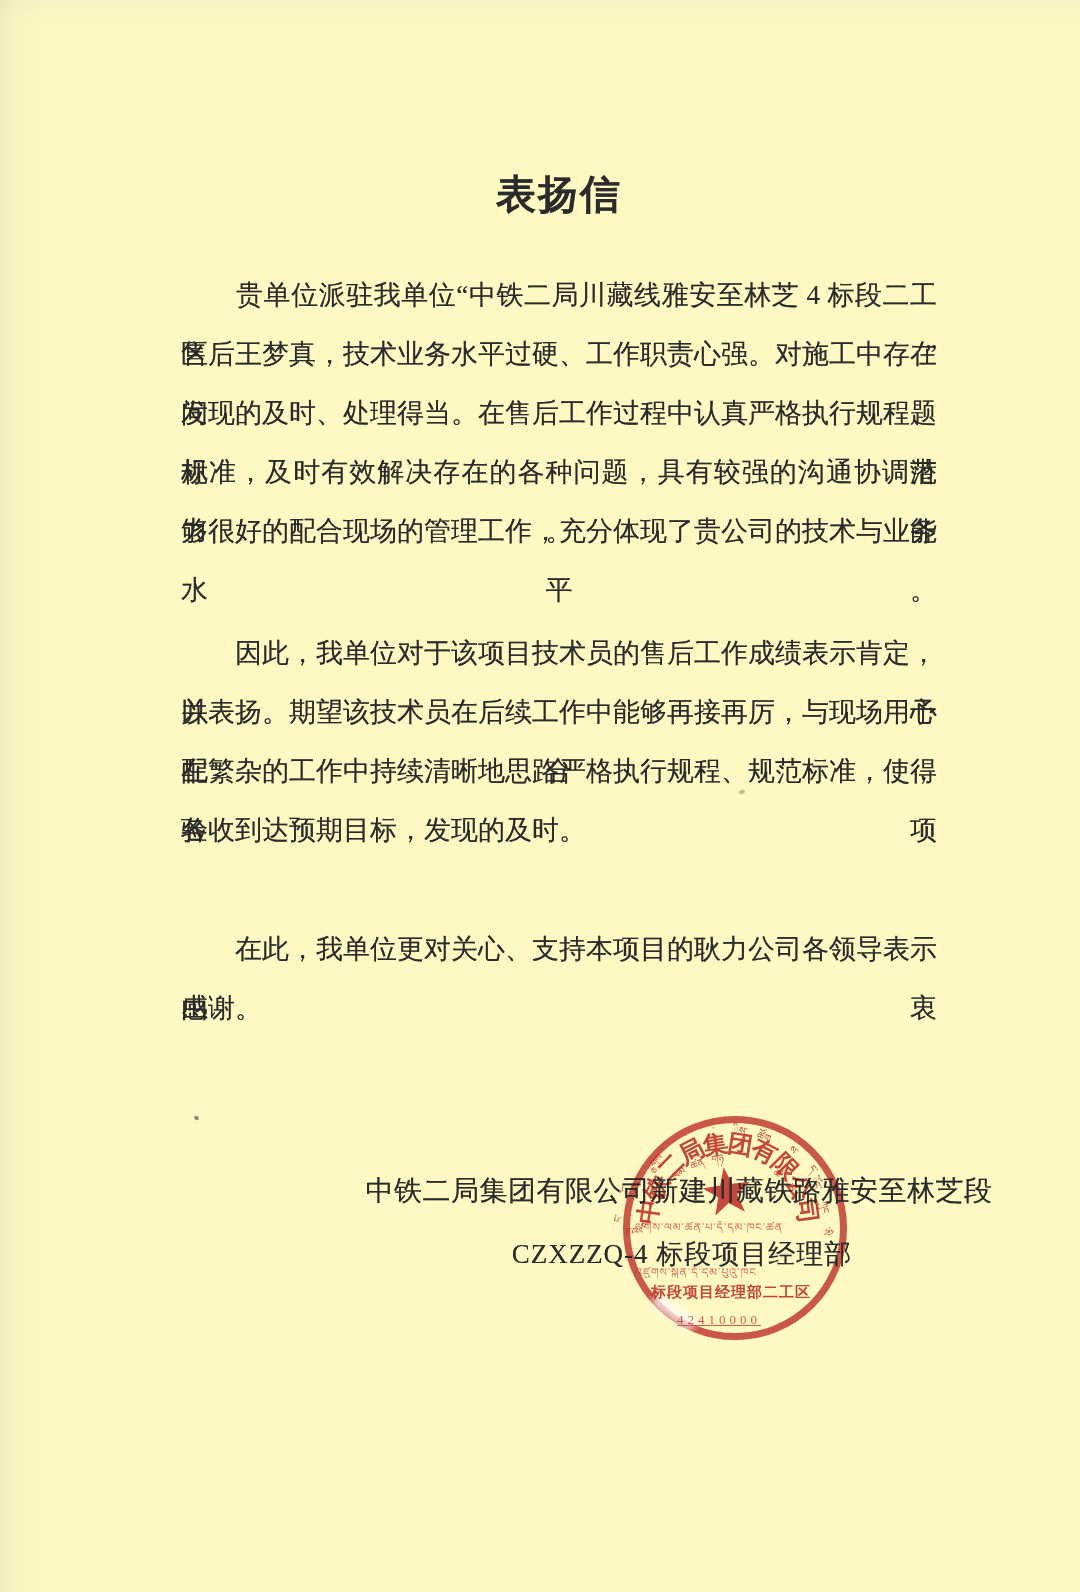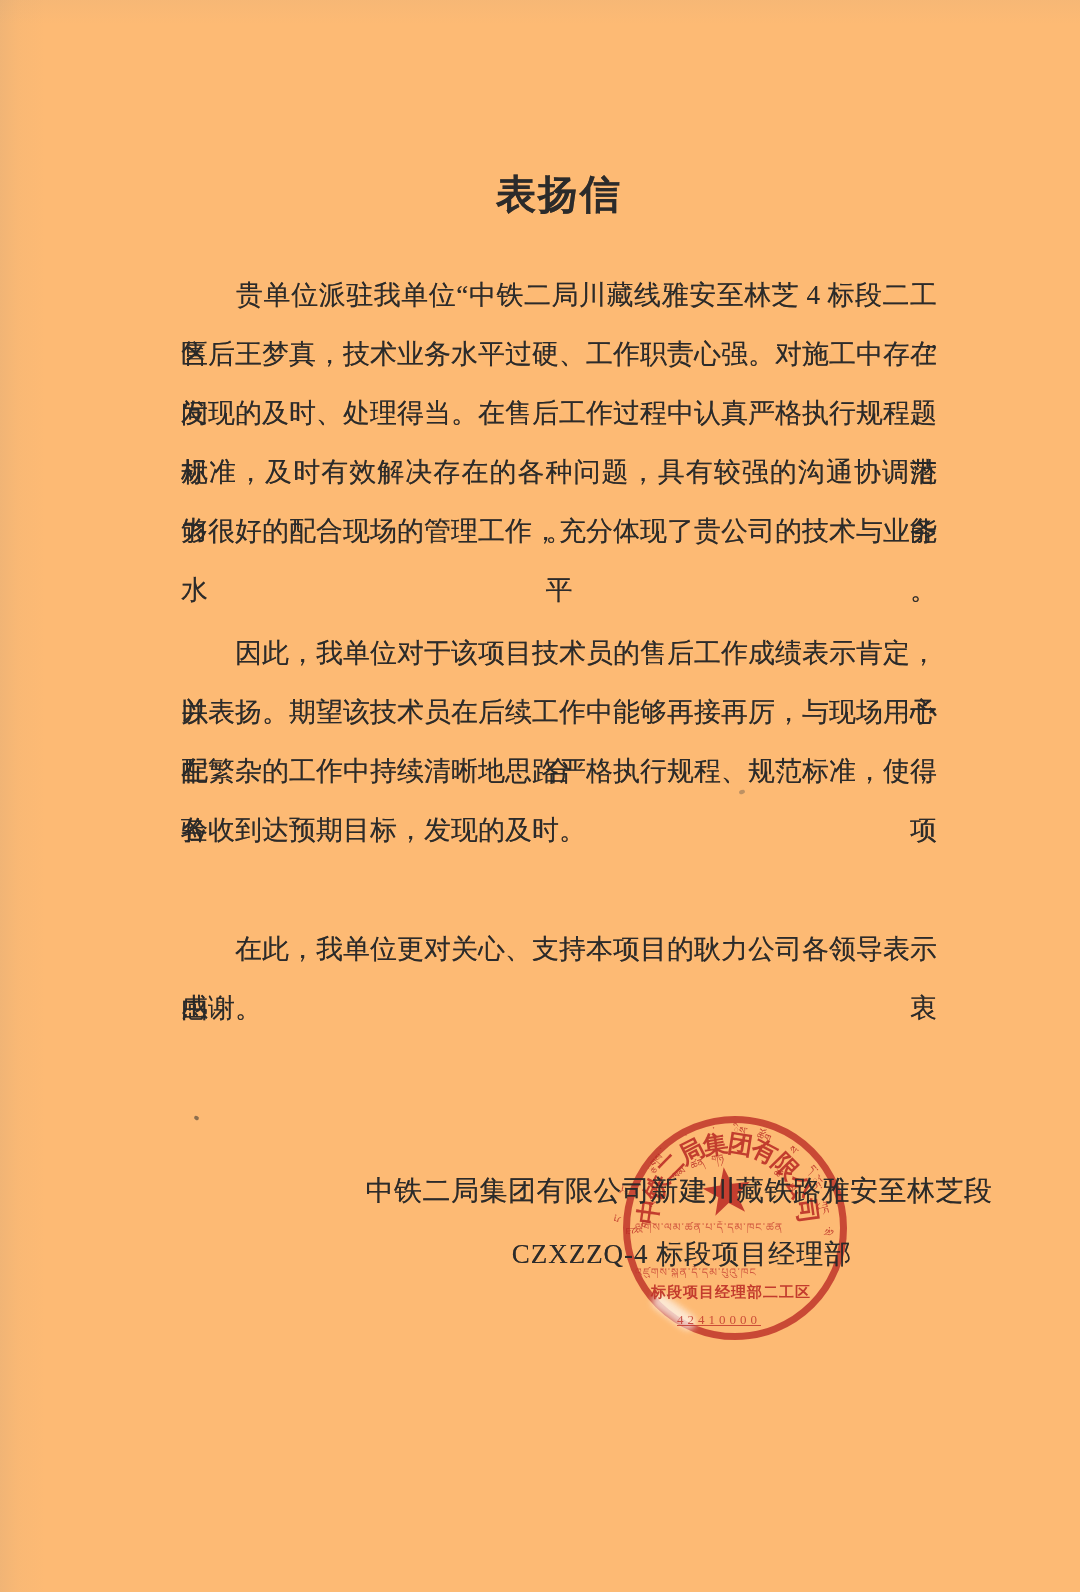--- a/index.html
+++ b/index.html
@@ -1,18 +1,18 @@
 <!DOCTYPE html>
 <html><head>
 <meta charset="utf-8">
 <style>
   html,body { margin:0; padding:0; background:#e8e8e8; }
   .page {
     position:relative; width:1080px; height:1592px; margin:0 auto;
-    background:#fdba74; overflow:hidden;
+    background:#fef9c3; overflow:hidden;
     font-family:"Liberation Serif","DejaVu Serif",serif;
     color:#2b2b2b;
   }
   
   .scan-edge-left {
     position:absolute; left:0; top:0; bottom:0; width:46px;
     background:linear-gradient(to right, rgba(130,130,130,.10), rgba(130,130,130,.03) 40%, rgba(130,130,130,0));
     pointer-events:none;
   }
   .scan-edge-top {

